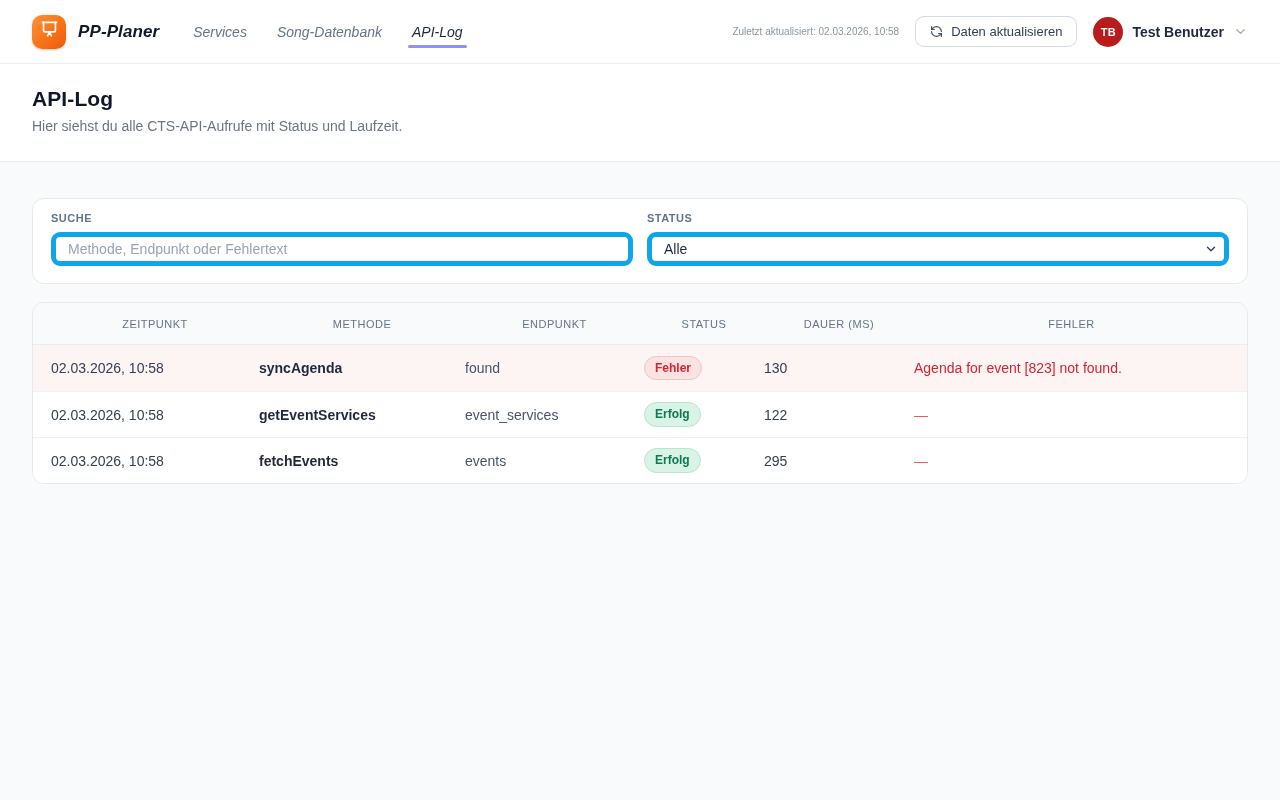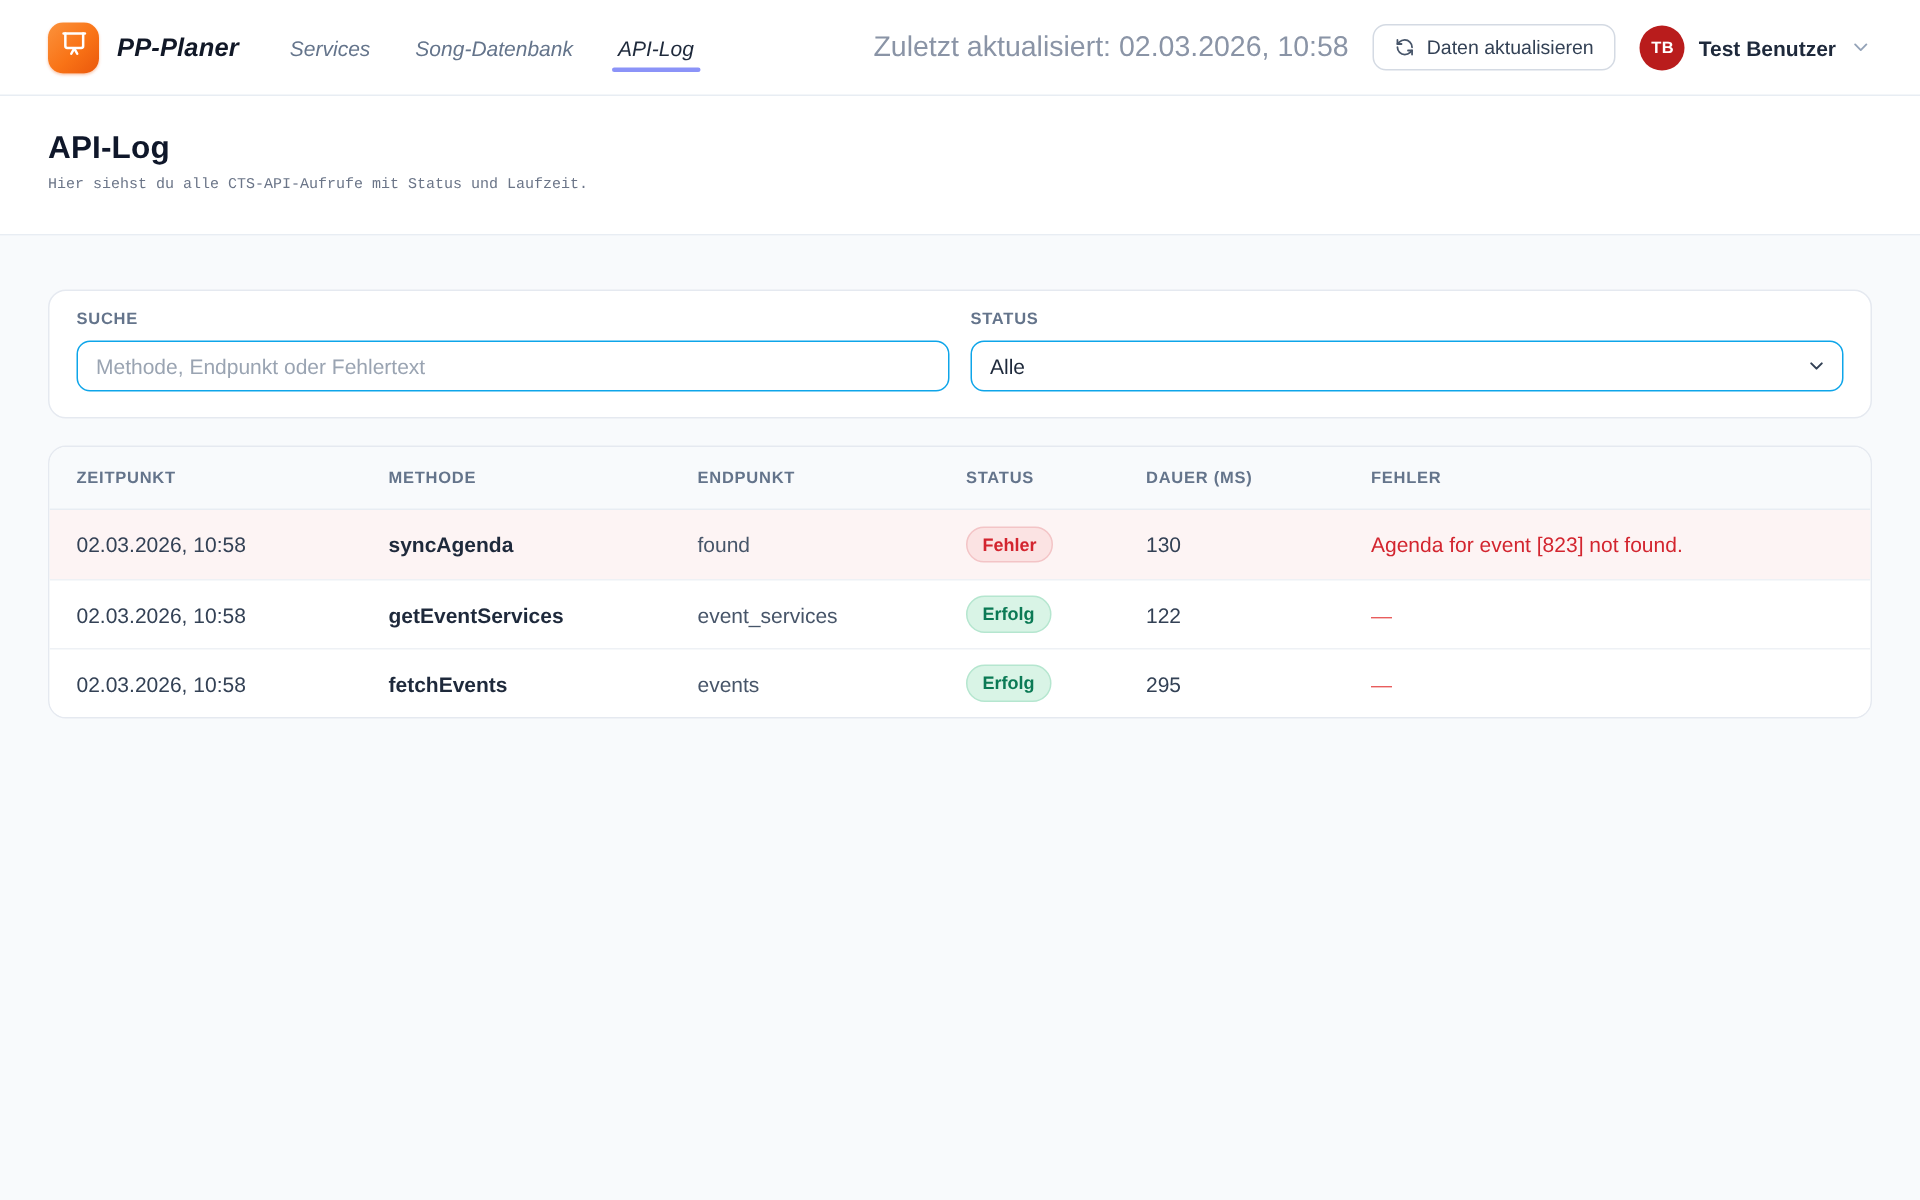--- a/index.html
+++ b/index.html
@@ -31,21 +31,21 @@
     font-size:14px; color:#64748b; text-decoration:none; cursor:pointer;
     padding:6px 2px; position:relative;
   }
   .nav-item.active { color:#1e293b; font-weight:500; }
   .nav-item.active::after {
     content:""; position:absolute; left:-2px; right:-2px; bottom:-2px;
     height:3px; border-radius:2px; background:#8b93f8;
   }
 
   .top-right { margin-left:auto; display:flex; align-items:center; gap:16px; }
-  .last-updated { font-size:19px; color:#8a94a6; }
+  .last-updated { font-size:10px; color:#8a94a6; }
   .refresh-btn {
     display:flex; align-items:center; gap:8px;
     background:#ffffff; border:1px solid #d4dae3; border-radius:9px;
     padding:7px 14px; font-size:13px; color:#334155; font-weight:500;
     font-family:inherit; cursor:pointer;
   }
   .refresh-btn svg { display:block; }
   .user-wrap { display:flex; align-items:center; gap:9px; cursor:pointer; }
   .avatar {
     width:30px; height:30px; border-radius:50%; background:#b91c1c;
@@ -53,36 +53,36 @@
     display:flex; align-items:center; justify-content:center; letter-spacing:.3px;
   }
   .user-name { font-size:14px; font-weight:600; color:#1e293b; }
 
   
   .page-head {
     background:#ffffff; border-bottom:1px solid #e8edf3;
     padding:23px 32px 27px;
   }
   .page-title { font-size:21px; font-weight:700; color:#0f172a; letter-spacing:.1px; }
-  .page-subtitle { margin-top:7px; font-size:10px; color:#6b7588;font-family:Liberation Mono, monospace; }
+  .page-subtitle { margin-top:7px; font-size:14px; color:#6b7588; }
 
   
   .main { padding:36px 32px; }
   .card {
     background:#ffffff; border:1px solid #e5e9f0; border-radius:12px;
   }
 
   
   .filter-card { padding:13px 18px 17px; display:grid; grid-template-columns:1fr 1fr; gap:14px; margin-bottom:18px; }
   .field-label {
     display:block; font-size:11px; font-weight:700; letter-spacing:.5px;
     color:#64748b; margin-bottom:8px; text-transform:uppercase;
   }
   .text-input, .select-input {
-    width:100%; height:34px; border:1px solid #0ea5e9; border-radius:9px;
+    width:100%; height:34px; border:5px solid #0ea5e9; border-radius:9px;
     padding:0 12px; font-size:14px; color:#1e293b; background:#ffffff;
     font-family:inherit; outline:none;
   }
   .text-input::placeholder { color:#9aa4b2; }
   .select-wrap { position:relative; }
   .select-input {
     appearance:none; -webkit-appearance:none; -moz-appearance:none;
     padding-right:32px; cursor:pointer;
   }
   .select-chevron {
@@ -91,22 +91,23 @@
   }
 
   
   .table-card { overflow:hidden; }
   .thead {
     display:grid; grid-template-columns:208px 206px 179px 120px 150px 1fr;
     padding:0 18px; background:#f8fafc; border-bottom:1px solid #e8edf3;
     height:42px; align-items:center;
   }
   .th {
-    font-size:11px; font-weight:700; letter-spacing:.5px; color:#64748b;
+    font-size:11px; font-weight:400; letter-spacing:.5px; color:#64748b;
     text-transform:uppercase;
+    text-align:center;
   }
   .trow {
     display:grid; grid-template-columns:208px 206px 179px 120px 150px 1fr;
     padding:0 18px; height:46px; align-items:center; background:#ffffff;
   }
   .trow + .trow { border-top:1px solid #eef1f5; }
   .trow.row-error { background:#fdf4f4; }
   .cell { font-size:14px; color:#334155; }
   .cell-methode { font-weight:700; color:#1e293b; }
   .cell-endpunkt { color:#475569; }

